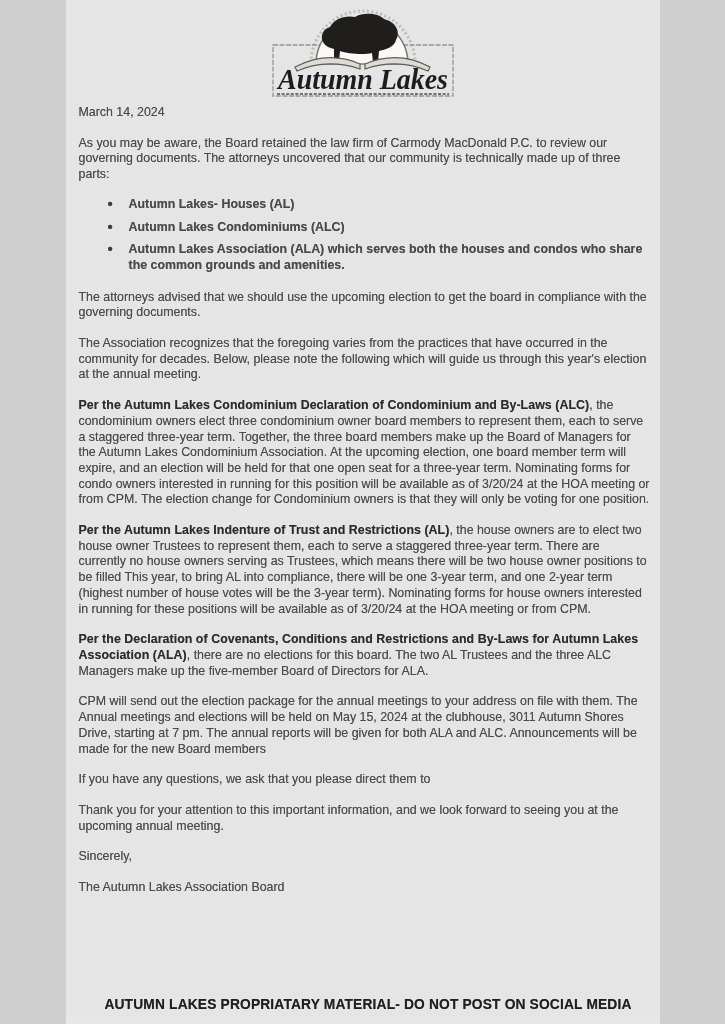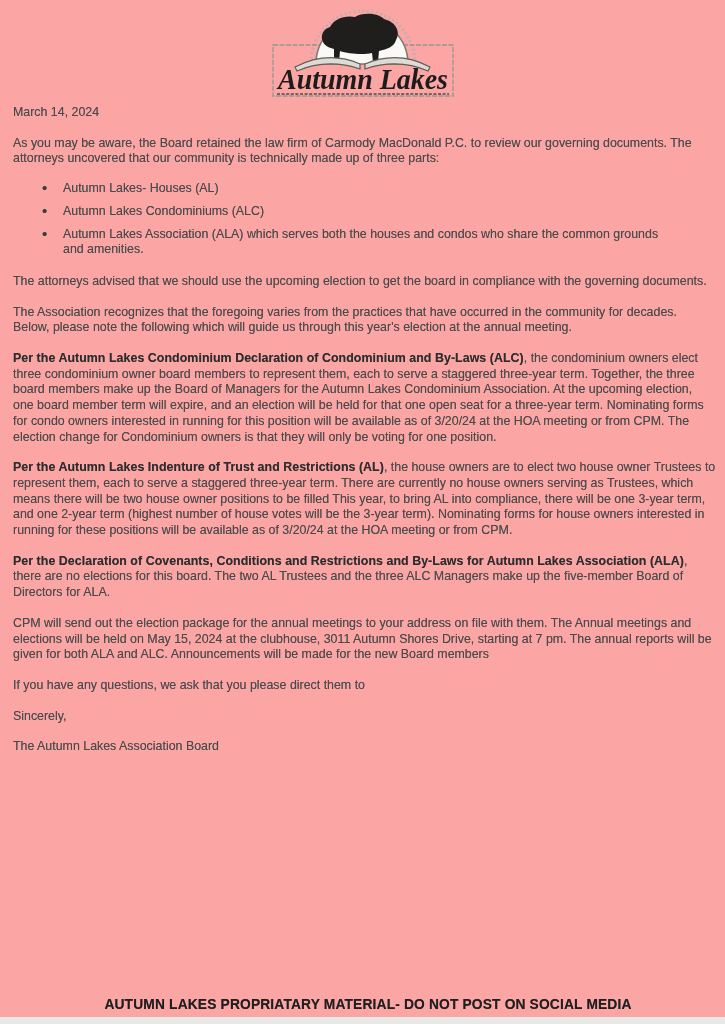--- a/index.html
+++ b/index.html
@@ -1,40 +1,40 @@
 <!DOCTYPE html>
 <html><head>
 <meta charset="utf-8">
 <style>
   html,body{margin:0;padding:0;background:#cfcfcf;}
   .page{
     position:relative;
-    width:725px;height:1024px;
+    width:594px;height:1024px;
     margin:0 auto;
-    background:#fca5a5;
+    background:#e5e5e5;
     overflow:hidden;
     font-family:"Liberation Sans","DejaVu Sans",sans-serif;
     color:#4a4a4a;
   }
   .logo-wrap{padding-top:3px;text-align:center;height:97px;}
   .logo-wrap svg{display:inline-block;}
   .logo-text{
     font-family:"Liberation Serif","DejaVu Serif",serif;
     font-style:italic;font-weight:bold;
     fill:#1c1c1c;
   }
   .content{
     padding:0 9px 0 13px;
     font-size:12.4px;
     line-height:15.7px;
     text-shadow:0 0 0.55px rgba(85,85,85,0.65);
   }
   .content p{margin:15px 0 0 0;}
   .content p.first{margin-top:5px;}
-  ul.parts{list-style:none;margin:14px 0 16px 0;padding:0 0 0 29px;}
+  ul.parts{list-style:none;margin:14px 0 16px 0;padding:0 0 0 29px;font-weight:bold;}
   ul.parts li{position:relative;padding-left:21px;margin-top:7px;max-width:600px;}
   ul.parts li:first-child{margin-top:0;}
   ul.parts li::before{
     content:"\2022";
     position:absolute;left:0;top:-1px;
     font-size:15px;color:#3d3d3d;
   }
   p.section b{color:#2c2c2c;letter-spacing:0.05px;}
   .footer{
     position:absolute;left:11px;right:0;top:997px;
@@ -104,20 +104,21 @@
     <p class="section"><b>Per the Autumn Lakes Condominium Declaration of Condominium and By-Laws (ALC)</b><span>, the condominium owners elect three condominium owner board members to represent them, each to serve a staggered three-year term.  Together, the three board members make up the Board of Managers for the Autumn Lakes Condominium Association.  At the upcoming election, one board member term will expire, and an election will be held for that one open seat for a three-year term.  Nominating forms for condo owners interested in running for this position will be available as of 3/20/24 at the HOA meeting or from CPM.  The election change for Condominium owners is that they will only be voting for one position.</span></p>
 
     <p class="section"><b>Per the Autumn Lakes Indenture of Trust and Restrictions (AL)</b><span>, the house owners are to elect two house owner Trustees to represent them, each to serve a staggered three-year term. There are currently no house owners serving as Trustees, which means there will be two house owner positions to be filled This year, to bring AL into compliance, there will be one 3-year term, and one 2-year term (highest number of house votes will be the 3-year term). Nominating forms for house owners interested in running for these positions will be available as of 3/20/24 at the HOA meeting or from CPM.</span></p>
 
     <p class="section"><b>Per the Declaration of Covenants, Conditions and Restrictions and By-Laws for Autumn Lakes Association (ALA)</b><span>, there are no elections for this board.  The two AL Trustees and the three ALC Managers make up the five-member Board of Directors for ALA.</span></p>
 
     <p>CPM will send out the election package for the annual meetings to your address on file with them. The Annual meetings and elections will be held on May 15, 2024 at the clubhouse, 3011 Autumn Shores Drive, starting at 7 pm. The annual reports will be given for both ALA and ALC. Announcements will be made for the new Board members</p>
 
     <p>If you have any questions, we ask that you please direct them to</p>
 
+    <p>Thank you for your attention to this important information, and we look forward to seeing you at the upcoming annual meeting.</p>
 
     <p>Sincerely,</p>
 
     <p>The Autumn Lakes Association Board</p>
 
   </div>
 
   <div class="footer">AUTUMN LAKES PROPRIATARY MATERIAL- DO NOT POST ON SOCIAL MEDIA</div>
 
   <div class="scan-edge"></div>

